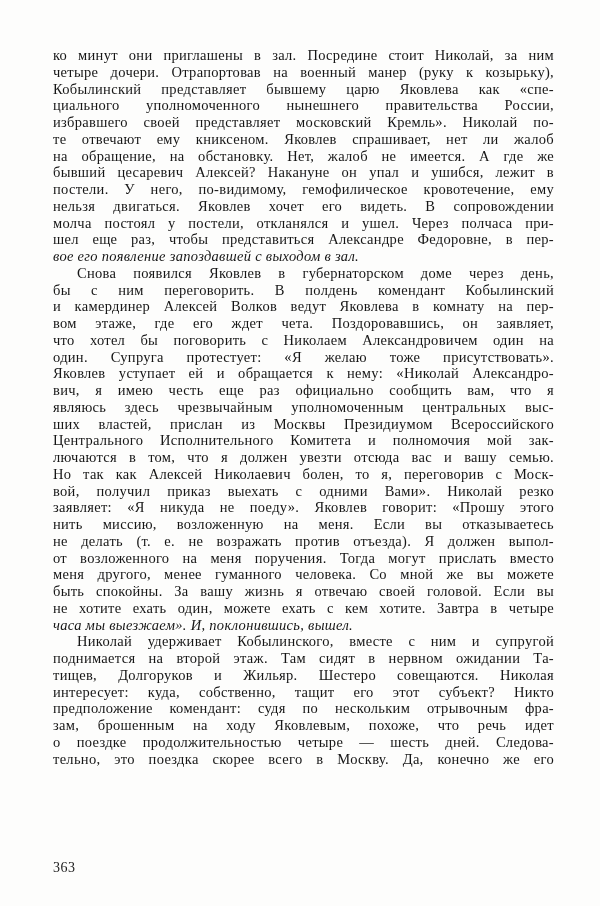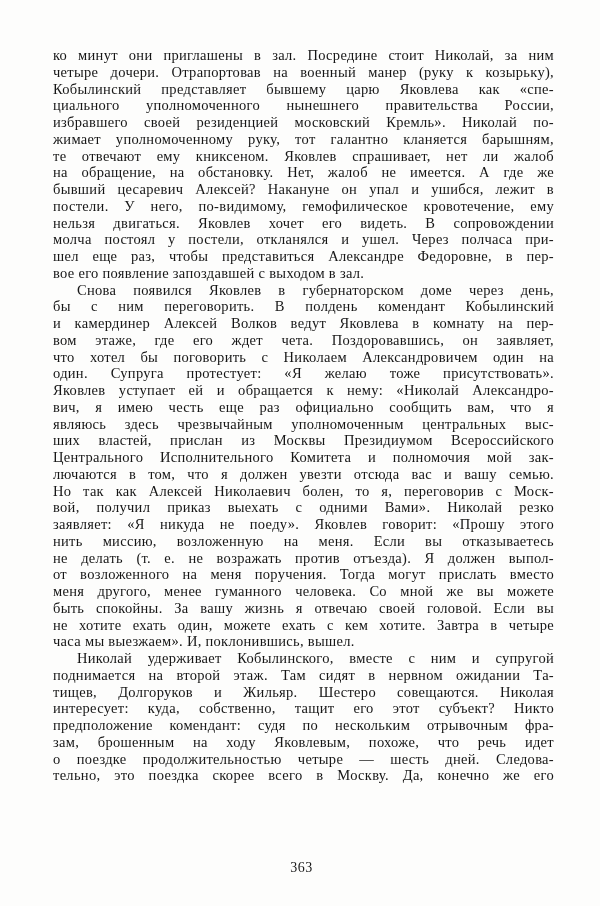--- a/index.html
+++ b/index.html
@@ -31,48 +31,48 @@
     letter-spacing: 0.3px;
   }
   .para .line {
     text-align: justify;
     text-align-last: justify;
     white-space: normal;
   }
   
   .para:not(.jl) .line:last-child {
     text-align-last: left;
+    font-style: italic;
   }
   
   .para.indent .line:first-child {
     text-indent: 24px;
   }
   .page-number {
     position: absolute;
     top: 860px;
     left: 53px;
     width: 497px;
-    text-align: center;
+    text-align: left;
     font-size: 14px;
     letter-spacing: 0.5px;
     color: #1a1a1a;
   }
 </style>
 </head>
 <body>
 
 <div class="page">
   <div class="text-block">
       <div class="para">
         <div class="line">ко минут они приглашены в зал. Посредине стоит Николай, за ним</div>
         <div class="line">четыре дочери. Отрапортовав на военный манер (руку к козырьку),</div>
         <div class="line">Кобылинский представляет бывшему царю Яковлева как «спе-</div>
         <div class="line">циального уполномоченного нынешнего правительства России,</div>
-        <div class="line">избравшего своей резиденцией московский Кремль». Николай по-</div>
-        <div class="line">жимает уполномоченному руку, тот галантно кланяется барышням,</div>
+        <div class="line">избравшего своей представляет московский Кремль». Николай по-</div>
         <div class="line">те отвечают ему книксеном. Яковлев спрашивает, нет ли жалоб</div>
         <div class="line">на обращение, на обстановку. Нет, жалоб не имеется. А где же</div>
         <div class="line">бывший цесаревич Алексей? Накануне он упал и ушибся, лежит в</div>
         <div class="line">постели. У него, по-видимому, гемофилическое кровотечение, ему</div>
         <div class="line">нельзя двигаться. Яковлев хочет его видеть. В сопровождении</div>
         <div class="line">молча постоял у постели, откланялся и ушел. Через полчаса при-</div>
         <div class="line">шел еще раз, чтобы представиться Александре Федоровне, в пер-</div>
         <div class="line">вое его появление запоздавшей с выходом в зал.</div>
       </div>
       <div class="para indent">

